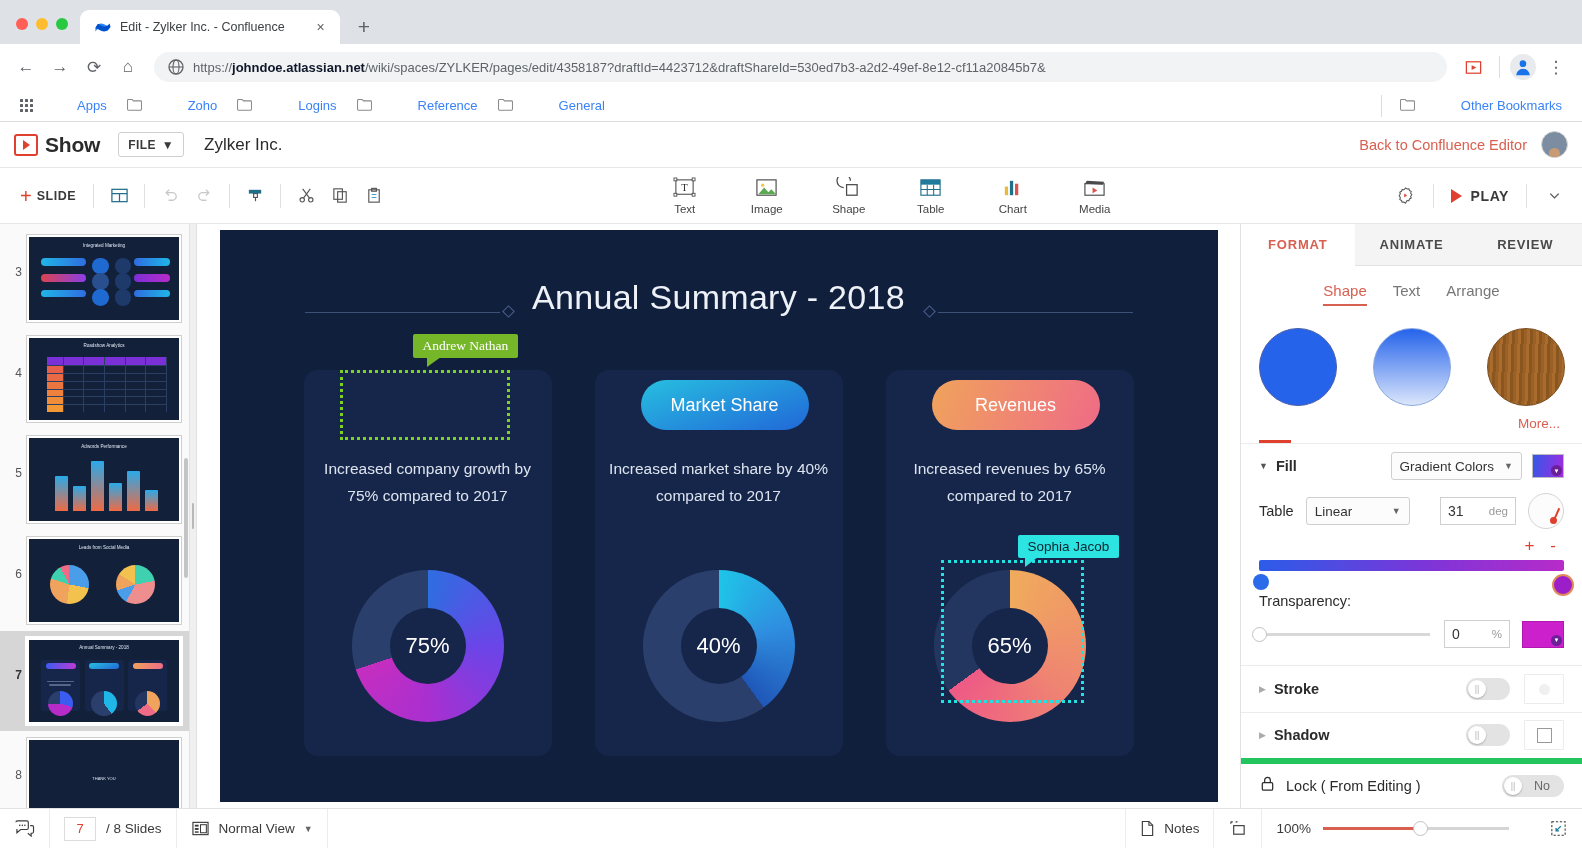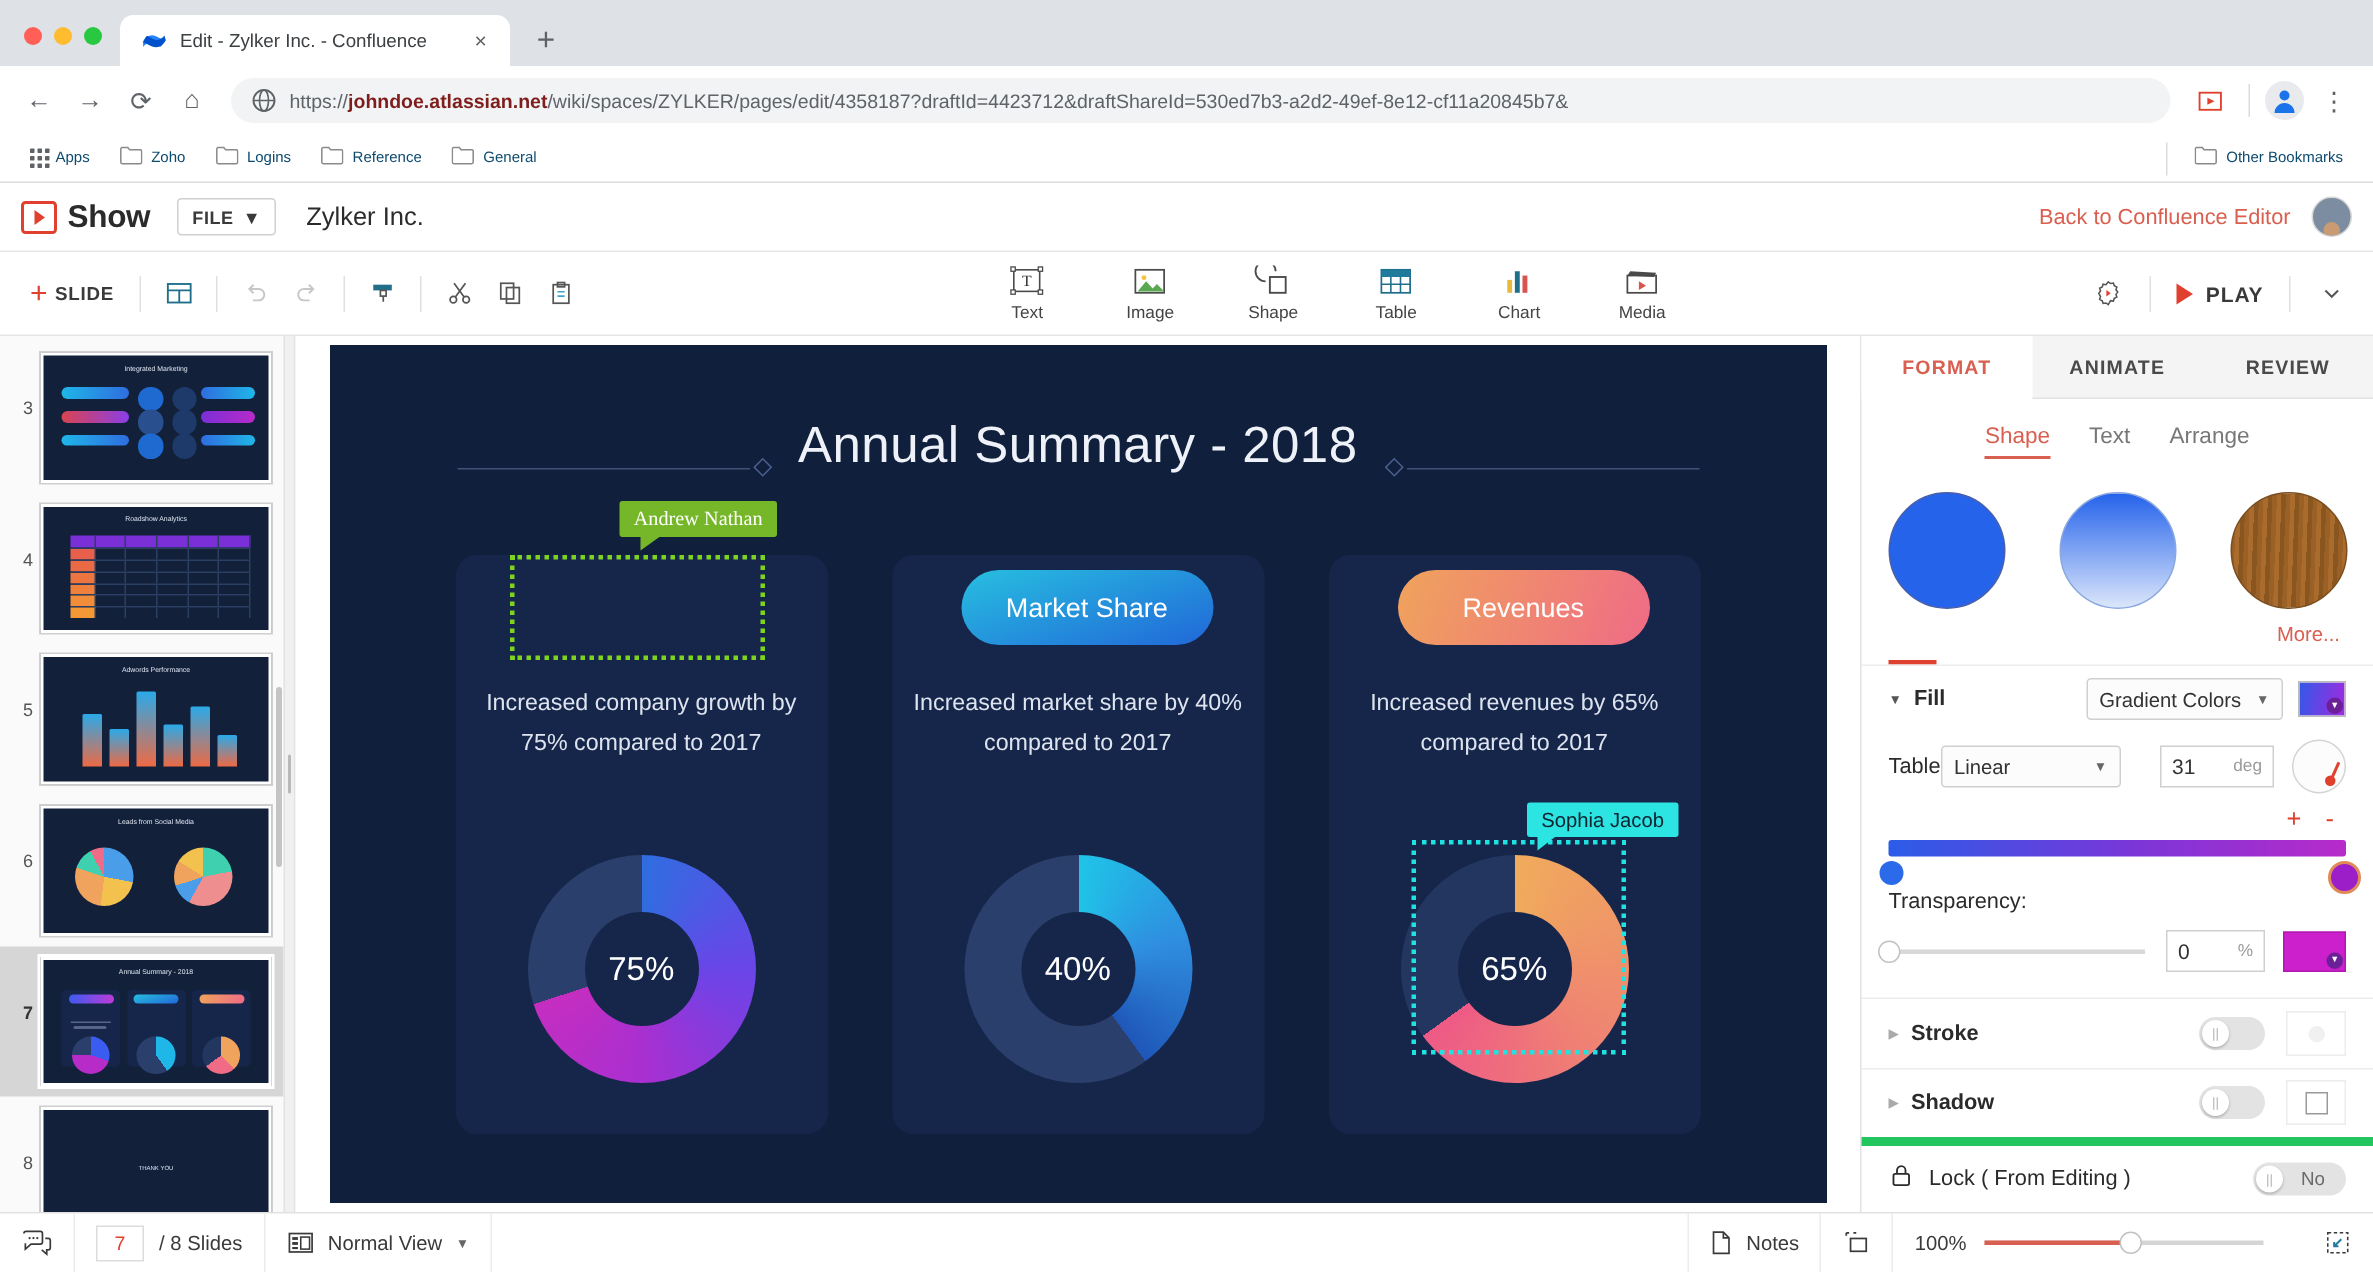--- a/index.html
+++ b/index.html
@@ -53,35 +53,35 @@
   .omnibox {
     flex: 1; height: 30px; background: #f1f3f4; border-radius: 16px;
     display: flex; align-items: center; gap: 9px; padding: 0 14px; margin: 0 8px;
     min-width: 0;
   }
   .omni-globe { width: 16px; height: 16px; flex: 0 0 16px; }
   .omni-url {
     font-size: 13px; color: #5f6368; white-space: nowrap;
     overflow: hidden; text-overflow: ellipsis;
   }
-  .omni-url b { color: #7f1d1d; font-weight: 700; }
+  .omni-url b { color: #0f172a; font-weight: 700; }
   .omni-url .sch { color: #5f6368; }
   .nav-right { display: flex; align-items: center; gap: 4px; }
   .vdivider { width: 1px; height: 22px; background: #dadce0; margin: 0 6px; }
   .avatar-chip {
     width: 26px; height: 26px; border-radius: 50%; background: #e8eaed;
     display: flex; align-items: center; justify-content: center;
   }
 
   .bookmarks {
     height: 32px; background: #fff; border-bottom: 1px solid #dadce0;
     display: flex; align-items: center; padding: 0 12px; gap: 4px; flex: 0 0 32px;
   }
   .bm { display: flex; align-items: center; gap: 6px; padding: 3px 8px; border-radius: 4px; }
-  .bm-label { font-size: 10px; color: #0c4a6e; white-space: nowrap; }
+  .bm-label { font-size: 13px; color: #3b82f6; white-space: nowrap; margin-left: 40px; }
   .bm-apps { display: grid; grid-template-columns: repeat(3,3px); gap: 2px; width: 11px; }
   .bm-apps i { width: 3px; height: 3px; background: #5f6368; display: block; border-radius: .5px; }
   .bm-spacer { flex: 1; }
 
   
   .app { flex: 1; display: flex; flex-direction: column; background: #fff; min-height: 0; }
 
   .app-header {
     height: 46px; display: flex; align-items: center; padding: 0 14px;
     border-bottom: 1px solid #e6e6e6; flex: 0 0 46px;
@@ -868,21 +868,21 @@
             <span>Gradient Colors</span>
             <span class="chev">▼</span>
           </div>
           <div class="color-chip" style="margin-left:10px">
             <span class="chip-dot">▼</span>
           </div>
         </div>
 
         <div class="row" style="height:46px">
           <span class="sec-title" style="font-weight:400">Table</span>
-          <div class="select" style="width:120px">
+          <div class="select" style="margin-left:12px;width:104px">
             <span style="flex:1">Linear</span>
             <span class="chev">▼</span>
           </div>
           <span class="spacer"></span>
           <div class="numbox">
             <span class="v">31</span>
             <span class="u">deg</span>
           </div>
           <div class="dial" style="margin-left:12px">
             <span class="ln"></span>

